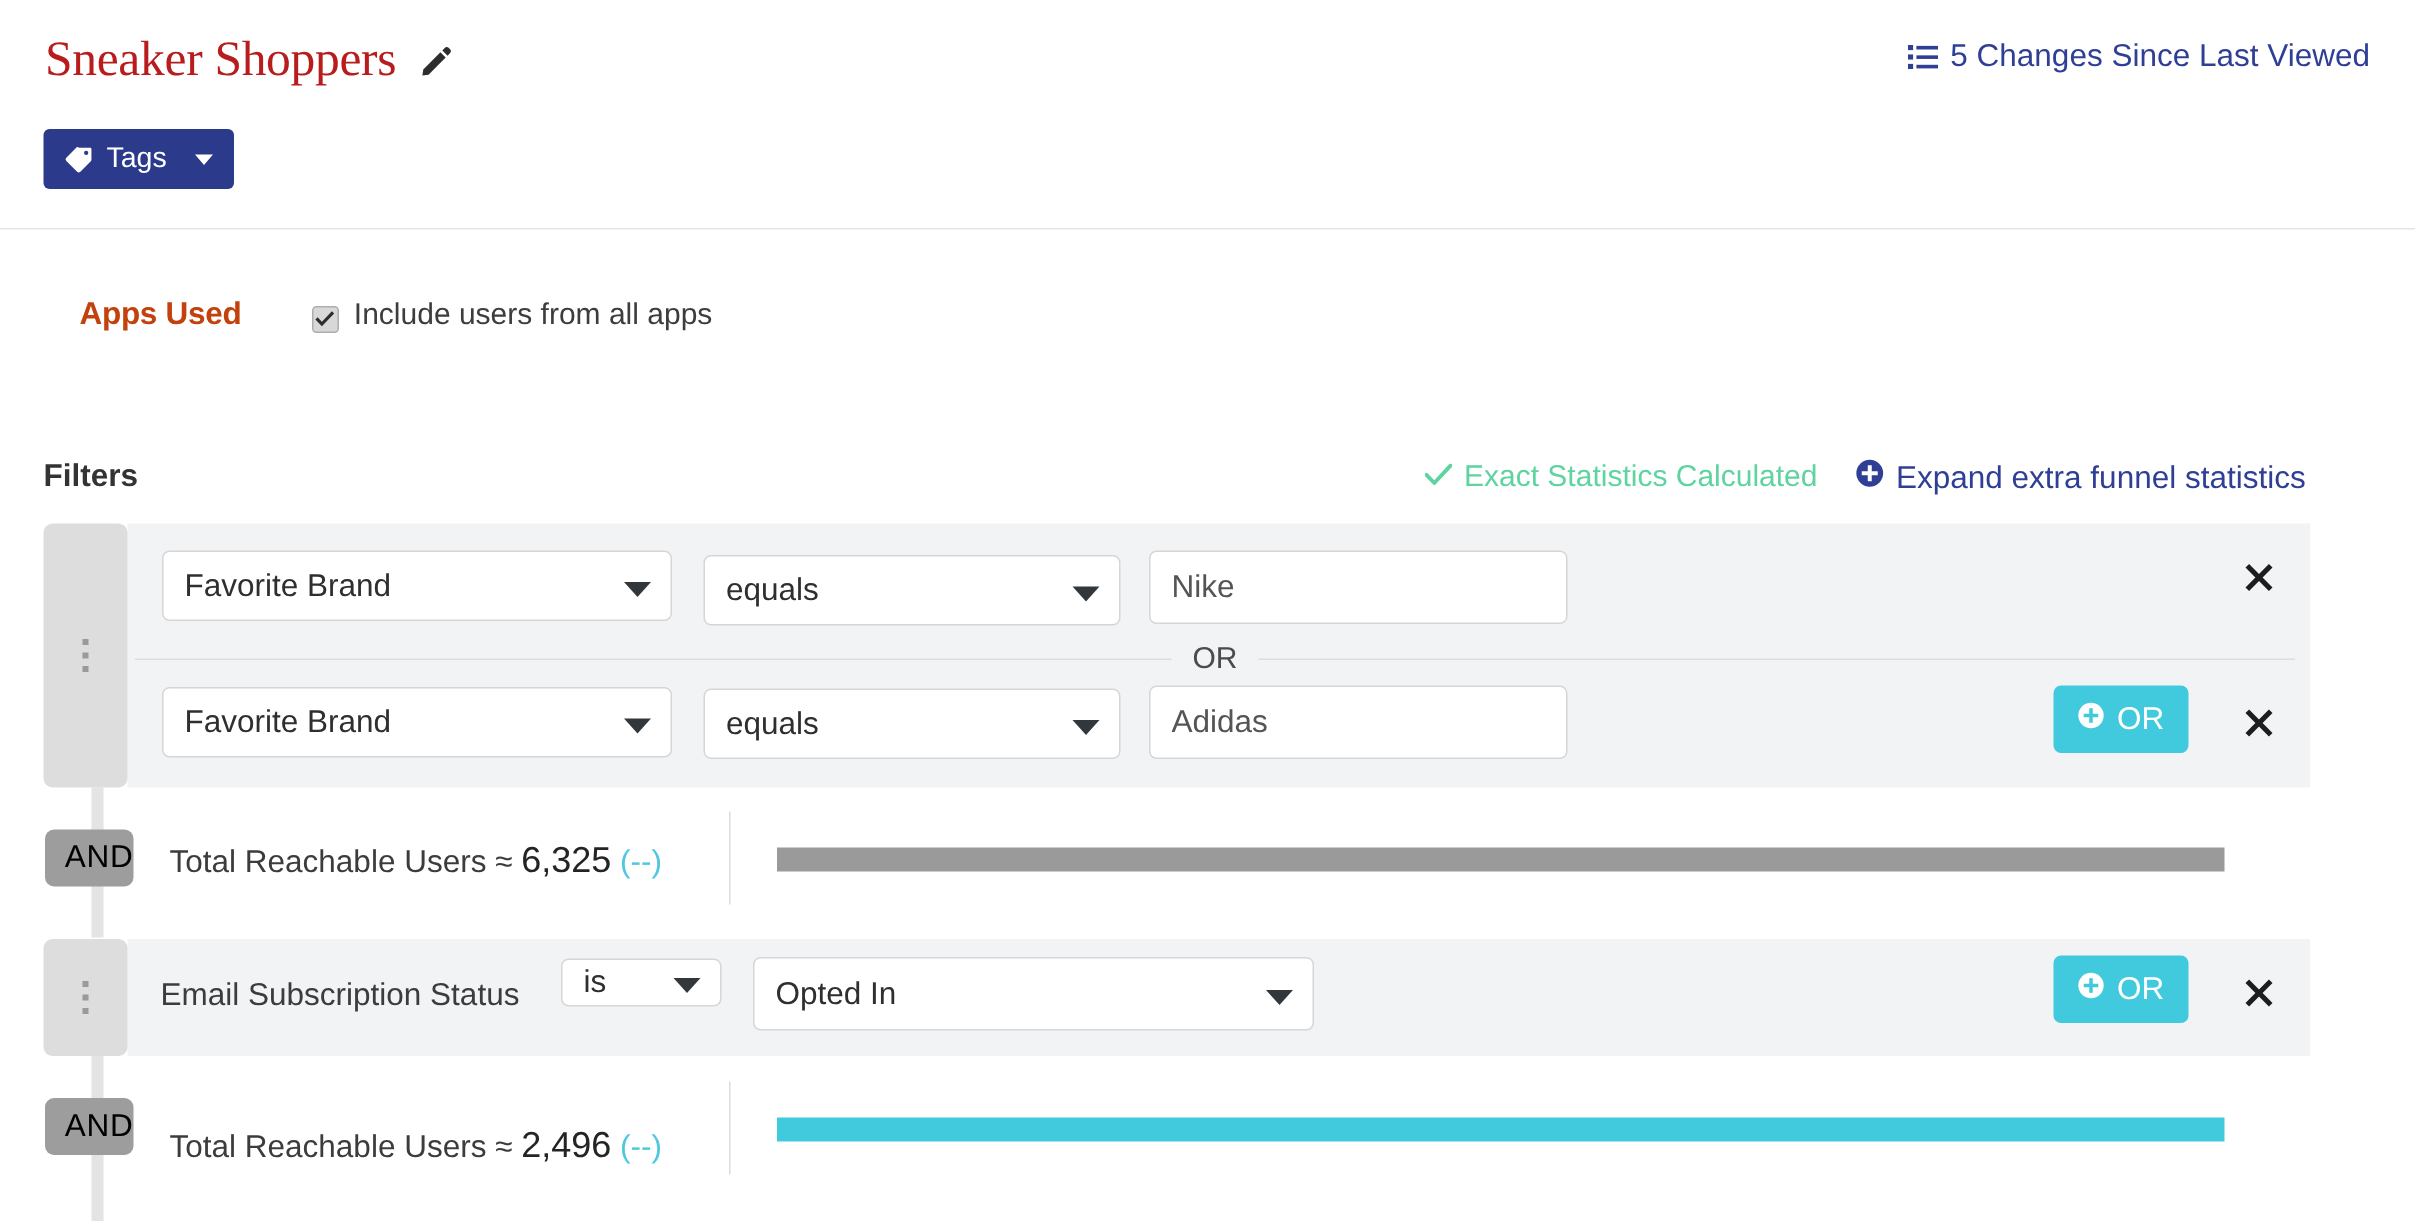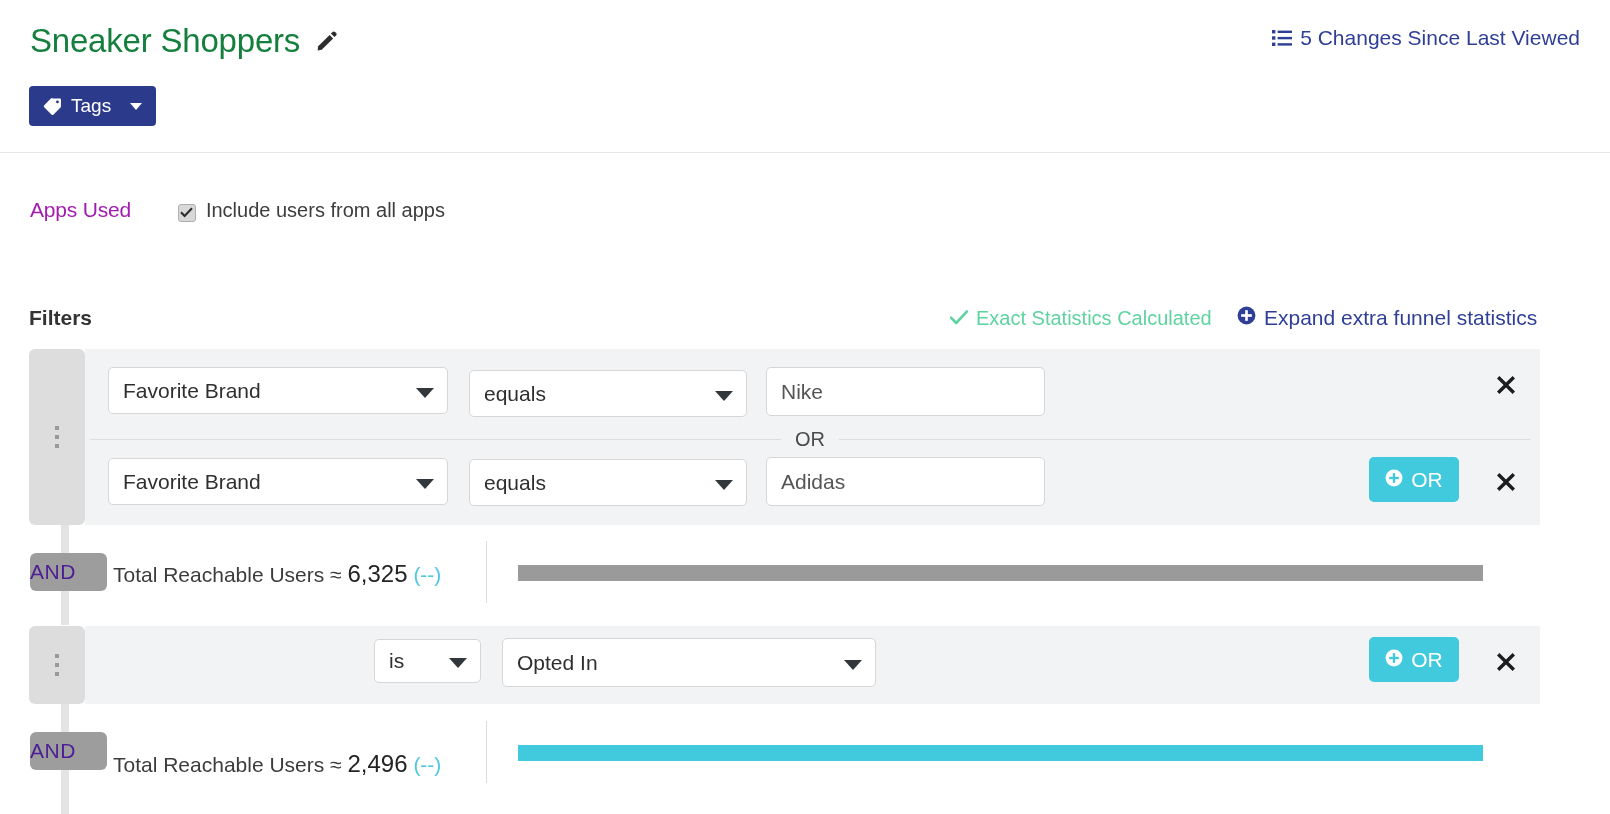--- a/index.html
+++ b/index.html
@@ -8,21 +8,21 @@
     background: #ffffff;
     font-family: "Liberation Sans", sans-serif;
     color: #3a3a3a;
     overflow: hidden;
   }
   .page { position: relative; width: 1610px; height: 814px; }
 
   
   .header { position: absolute; left: 0; top: 0; width: 1610px; height: 153px; }
   .title-row { position: absolute; left: 30px; top: 22px; display: flex; align-items: center; gap: 14px; }
-  .title { font-size: 33px; font-weight: 400; color: #15803d; letter-spacing: -0.2px; }
+  .title { font-size: 33px; font-weight: 400; color: #b91c1c; letter-spacing: -0.2px; font-family: Liberation Serif, serif; }
   .edit-icon { display: inline-flex; align-items: center; justify-content: center; width: 26px; height: 26px; cursor: pointer; }
   .edit-icon svg { display: block; }
 
   .tags-btn {
     position: absolute; left: 29px; top: 86px;
     display: inline-flex; align-items: center; gap: 9px;
     background: #2c3a8c; color: #ffffff;
     border-radius: 4px; padding: 0 14px; height: 40px;
     font-size: 19px; cursor: pointer; border: none;
     font-family: "Liberation Sans", sans-serif;
@@ -38,21 +38,21 @@
     position: absolute; right: 30px; top: 26px;
     display: inline-flex; align-items: center; gap: 8px;
     color: #2f3f96; font-size: 21px; cursor: pointer; white-space: nowrap;
   }
   .changes-link .list-glyph { display: inline-flex; align-items: center; }
 
   .hsep { position: absolute; left: 0; top: 152px; width: 1610px; height: 1px; background: #e6e6e6; }
 
   
   .apps-row { position: absolute; left: 30px; top: 198px; display: flex; align-items: center; }
-  .apps-label { font-size: 21px; font-weight: 400; color: #a21caf; letter-spacing: -0.2px; }
+  .apps-label { font-size: 21px; font-weight: 700; color: #c2410c; letter-spacing: -0.2px; margin-left: 23px; }
   .apps-check-wrap { display: flex; align-items: flex-end; gap: 10px; margin-left: 47px; cursor: pointer; }
   .checkbox {
     width: 18px; height: 18px; border-radius: 3px;
     background: #d8d8d8; border: 1px solid #aeaeae;
     display: flex; align-items: center; justify-content: center;
     flex: none;
   }
   .checkbox svg { display: block; }
   .apps-check-label { font-size: 20px; color: #3d3d3d; }
 
@@ -79,23 +79,23 @@
     background: #dddddd; border-radius: 6px;
     display: flex; align-items: center; justify-content: center;
   }
   .handle-dots { display: flex; flex-direction: column; gap: 5px; cursor: grab; }
   .handle-dots i { display: block; width: 4px; height: 4px; background: #9a9a9a; }
 
   .group-body { position: absolute; background: #f2f3f5; }
 
   .and-badge {
     position: absolute; left: 30px;
-    background: #9d9d9d; color: #4c1d95;
-    border-radius: 6px; width: 77px; height: 38px;
-    display: flex; align-items: center; justify-content: flex-start;
+    background: #9d9d9d; color: #000000;
+    border-radius: 6px; width: 59px; height: 38px;
+    display: flex; align-items: center; justify-content: flex-end;
     font-size: 21px; letter-spacing: 0.5px;
   }
 
   
   .ctl {
     position: absolute; background: #ffffff;
     border: 1px solid #d6d6d6; border-radius: 5px;
     display: flex; align-items: center;
     font-size: 21px; color: #2f2f2f;
     padding: 0 14px; cursor: pointer; text-align: center;
@@ -292,21 +292,22 @@
     <div class="group-body" style="left:85px; top:277px; width:1455px; height:78px;"></div>
 
     <div class="handle-col" style="top:277px; height:78px;">
       <span class="handle-dots">
         <i></i>
           <i></i>
           <i></i>
       </span>
     </div>
 
-    <div class="ctl select" style="left:374px; top:290px; width:107px; height:44px;">
+    <div class="static-label" style="left:107px; top:303px;">Email Subscription Status</div>
+    <div class="ctl select" style="left:374px; top:290px; width:107px; height:32px;">
       <span class="txt">is</span>
       <span class="arrow"></span>
     </div>
     <div class="ctl select" style="left:502px; top:289px; width:374px; height:49px;">
       <span class="txt">Opted In</span>
       <span class="arrow"></span>
     </div>
     <button class="or-btn" style="left:1369px; top:288px; width:90px; height:45px;">
       <span>
         <svg width="18" height="18" viewBox="0 0 20 20">

